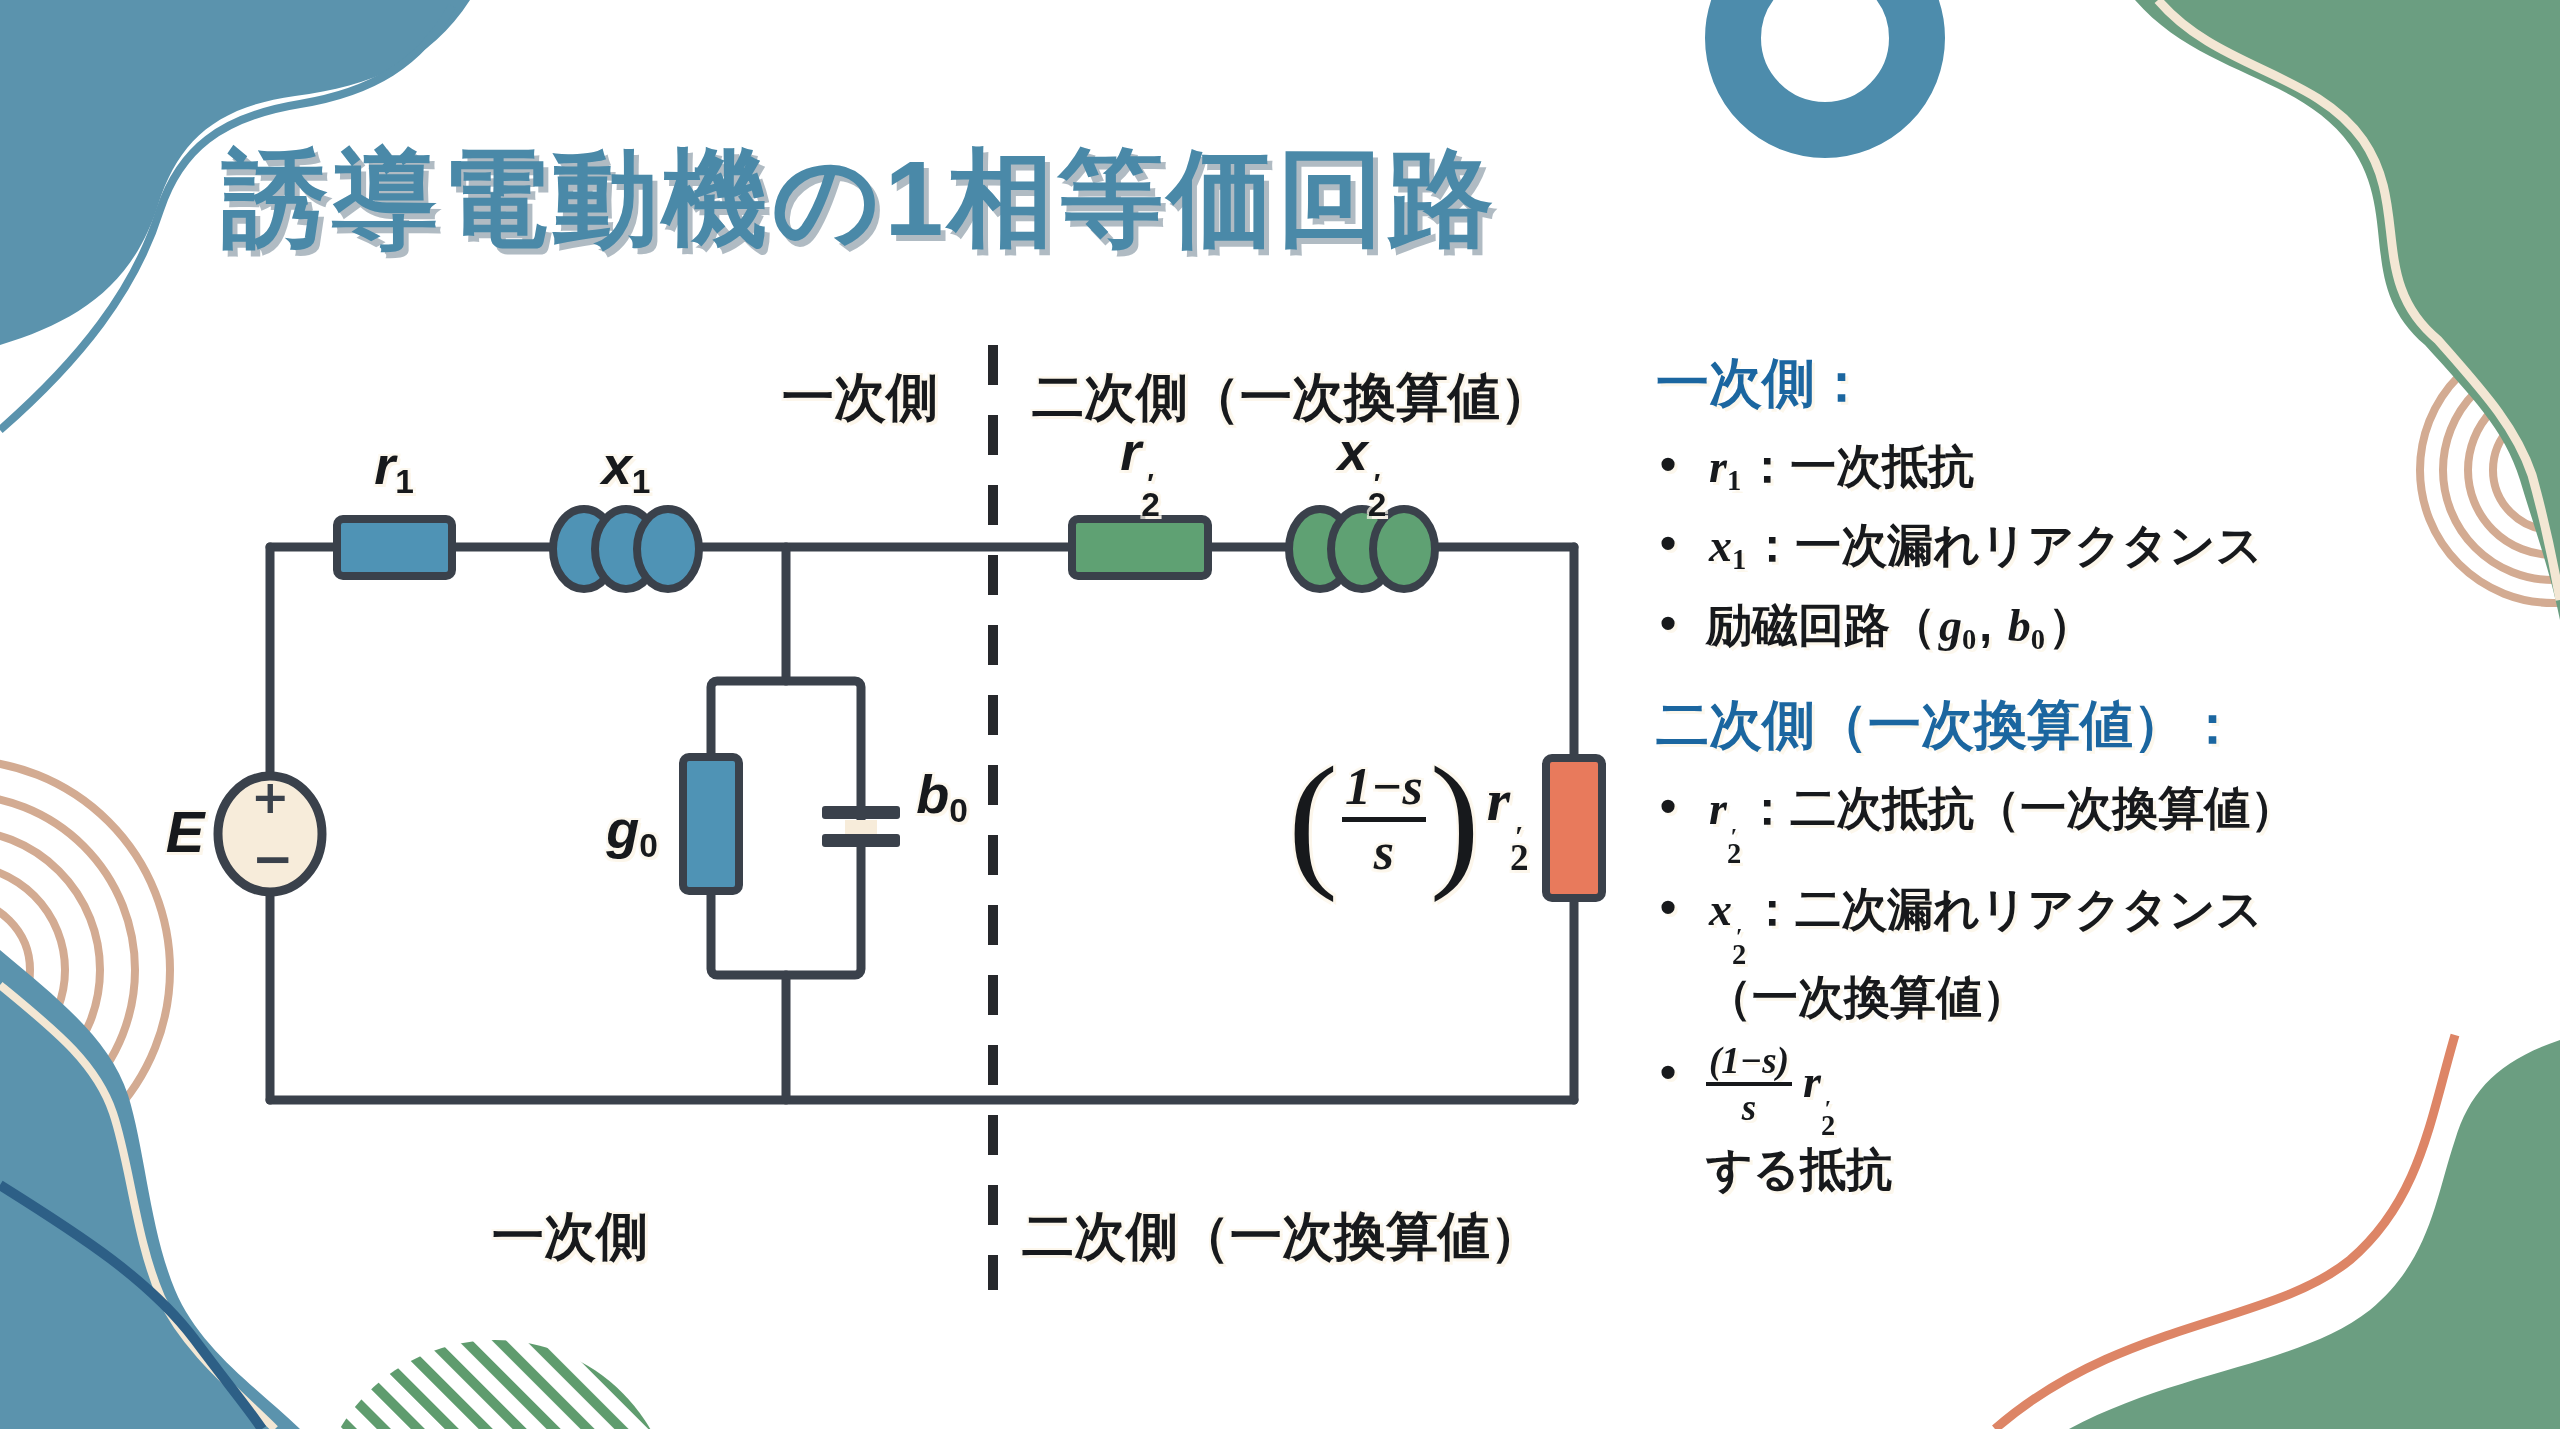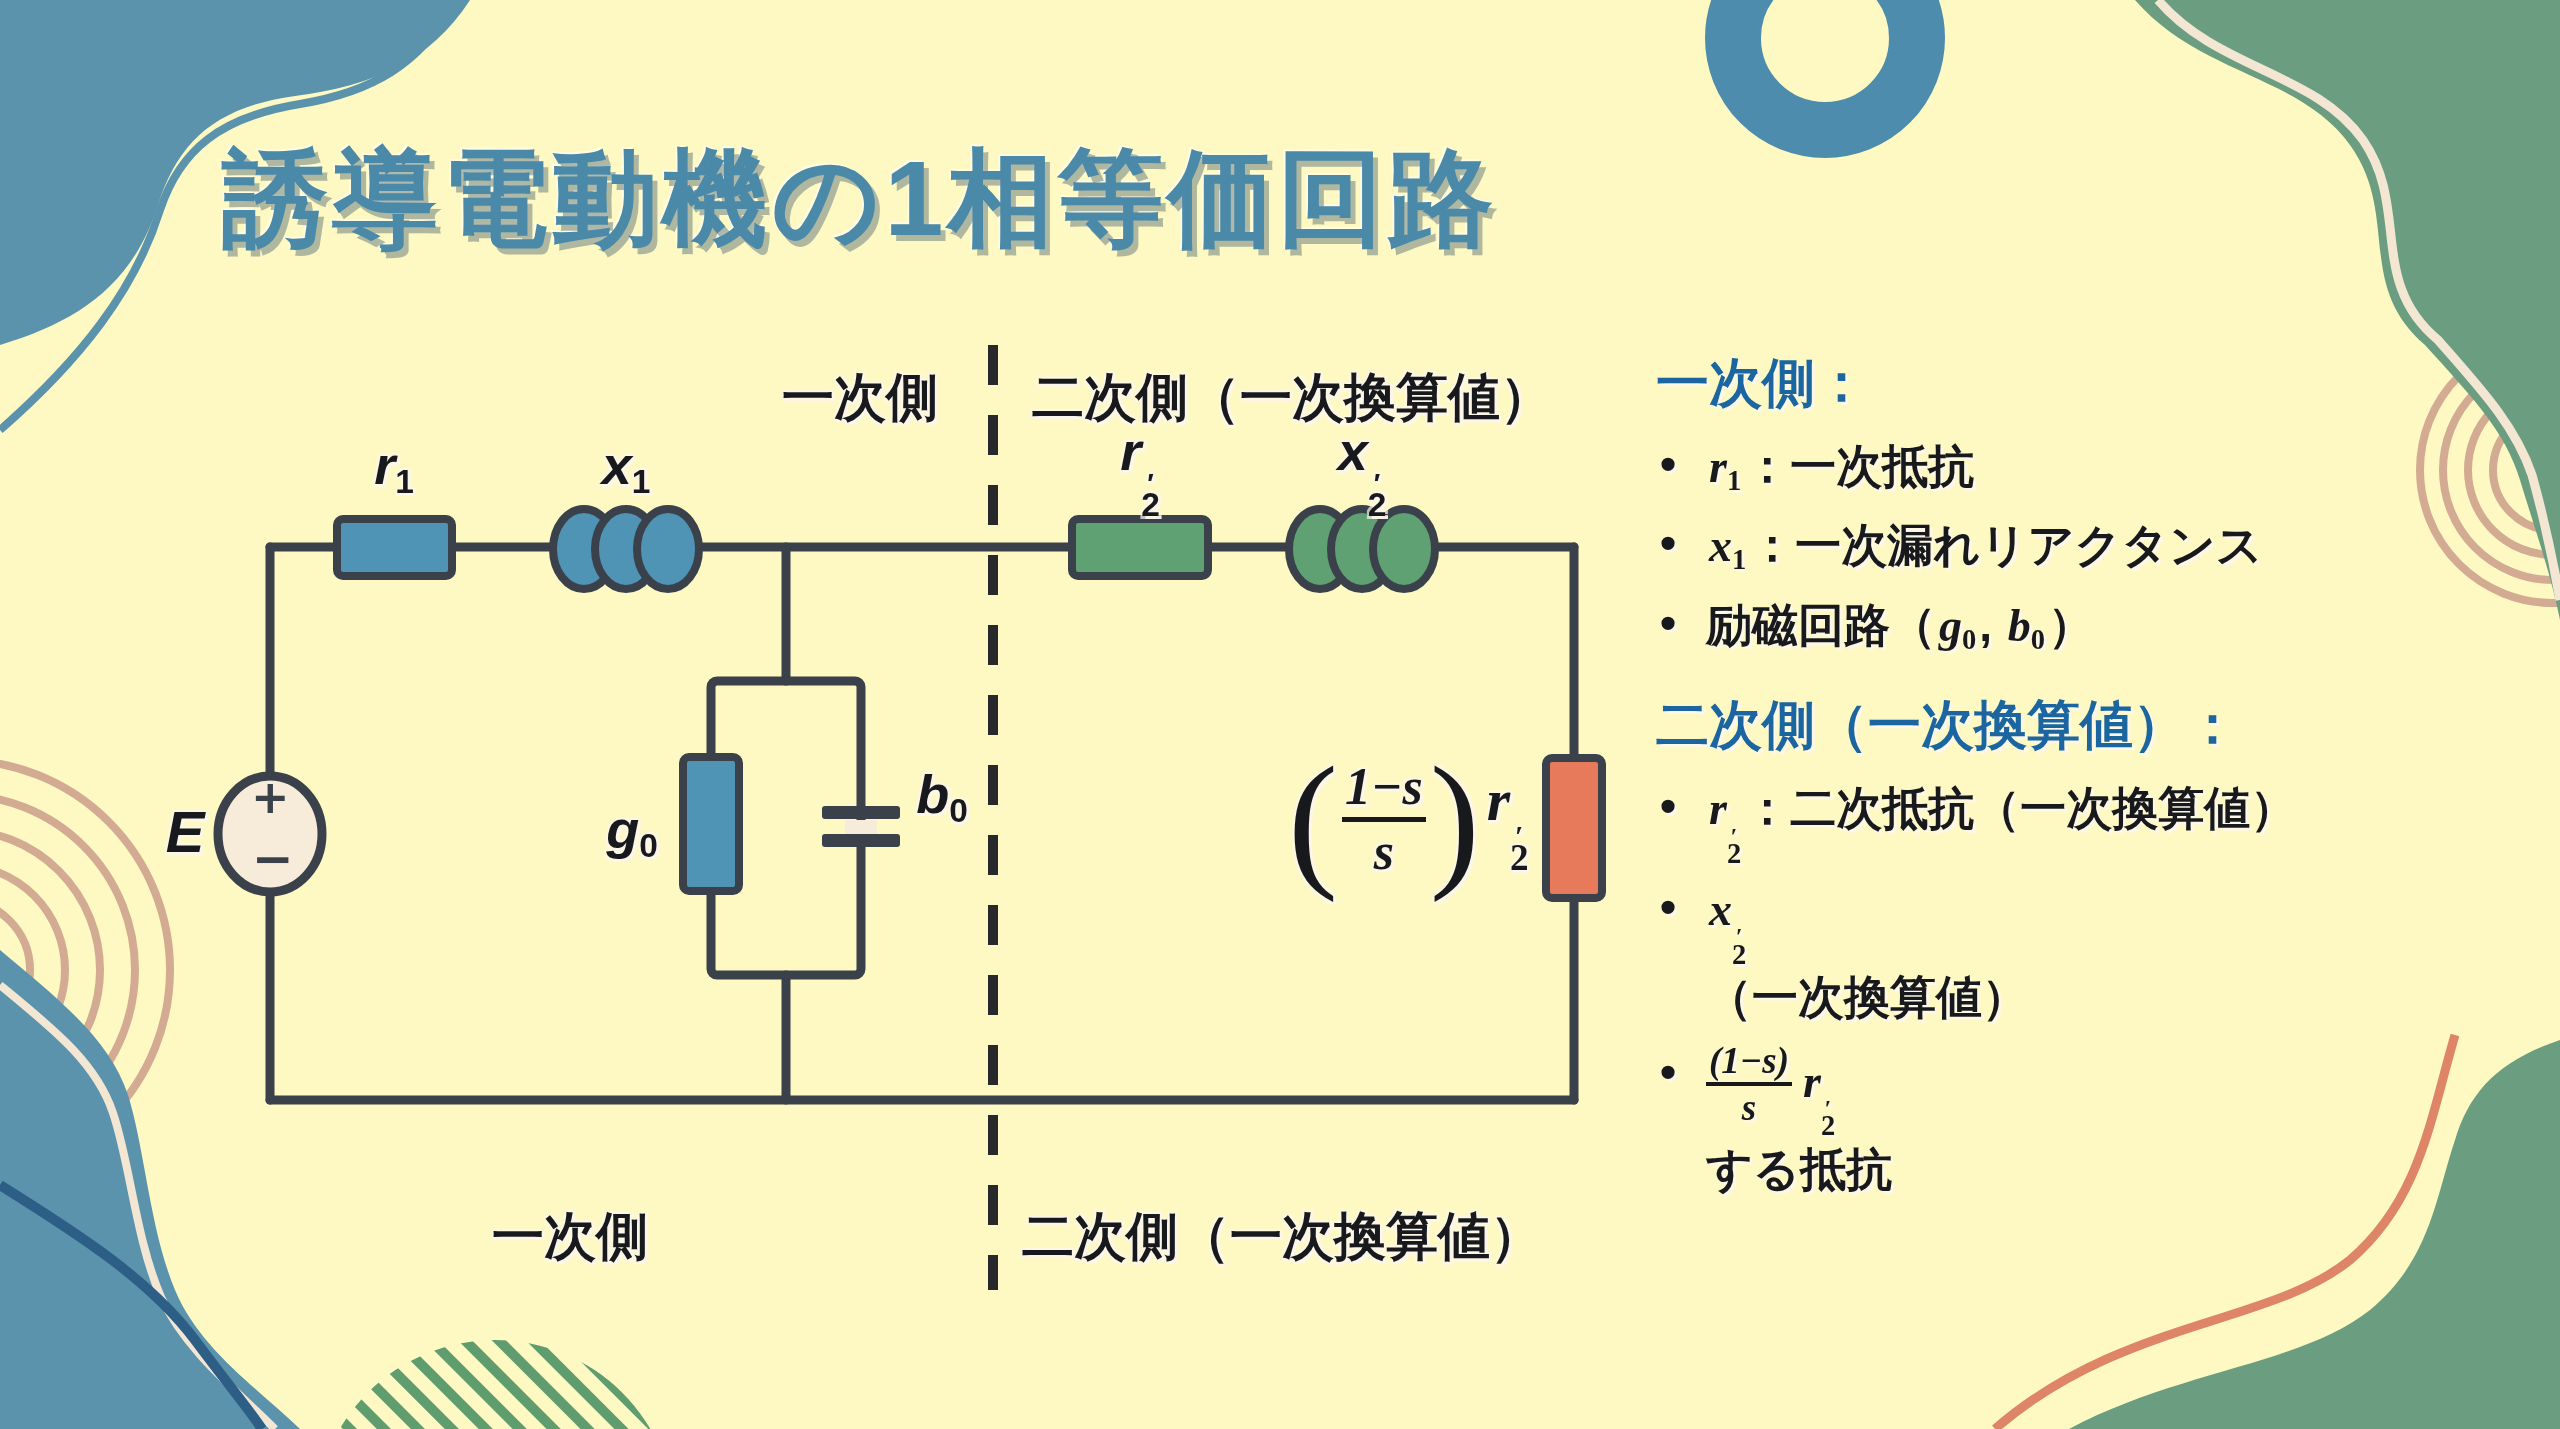--- a/index.html
+++ b/index.html
@@ -1,16 +1,16 @@
 <!DOCTYPE html>
 <html><head>
 <meta charset="utf-8">
 <style>
   html,body{margin:0;padding:0;background:#e9e2d2;}
-  .canvas{position:relative;width:2560px;height:1429px;background:#fef9c3;overflow:hidden;
+  .canvas{position:relative;width:2560px;height:1429px;background:#ffffff;overflow:hidden;
           font-family:"Liberation Sans",sans-serif;color:#17191c;}
   svg.layer{position:absolute;left:0;top:0;width:2560px;height:1429px;}
 
   
   .halo{text-shadow:3px 3px 0 rgba(252,246,234,.95),-2px -2px 0 rgba(252,246,234,.7),
         -2px 3px 0 rgba(252,246,234,.7),3px -2px 0 rgba(252,246,234,.7);}
   .math{font-family:Liberation Sans, sans-serif;font-style:italic;font-weight:700;color:#17191c;}
   .math sub{font-size:.62em;font-style:normal;vertical-align:-.28em;letter-spacing:0;}
   .stk{display:inline-flex;flex-direction:column;align-items:center;vertical-align:-.42em;line-height:1;}
   .stk .pr{font-size:.5em;line-height:.55;font-style:normal;}
@@ -159,21 +159,21 @@
       <div class="bullet-item"><span class="bul">•</span><span class="sym"><span>x</span><sub>1</sub></span><span class="t">：一次漏れリアクタンス</span></div>
       <div class="bullet-item"><span class="bul">•</span><span class="t">励磁回路（</span><span class="sym"><span>g</span><sub>0</sub></span><span class="t">, </span><span class="sym"><span>b</span><sub>0</sub></span><span class="t">）</span></div>
       <div class="sec-heading mt">二次側（一次換算値）：</div>
       <div class="bullet-item"><span class="bul">•</span><span class="sym"><span>r</span><span class="stk">
             <span class="pr">′</span>
             <span class="sb">2</span>
           </span></span><span class="t">：二次抵抗（一次換算値）</span></div>
       <div class="bullet-item"><span class="bul">•</span><span class="sym"><span>x</span><span class="stk">
             <span class="pr">′</span>
             <span class="sb">2</span>
-          </span></span><br><span class="t">（一次換算値）</span></div>
+          </span></span><span class="t">：二次漏れリアクタンス</span><br><span class="t">（一次換算値）</span></div>
       <div class="bullet-item"><span class="bul">•</span><span class="frac">
           <span class="fn sym">(1−s)</span>
           <span class="fb"></span>
           <span class="fd sym">s</span>
         </span><span class="sym"><span>r</span><span class="stk">
             <span class="pr">′</span>
             <span class="sb">2</span>
           </span></span><br><span class="t">する抵抗</span></div>
     </div>
 </div>

